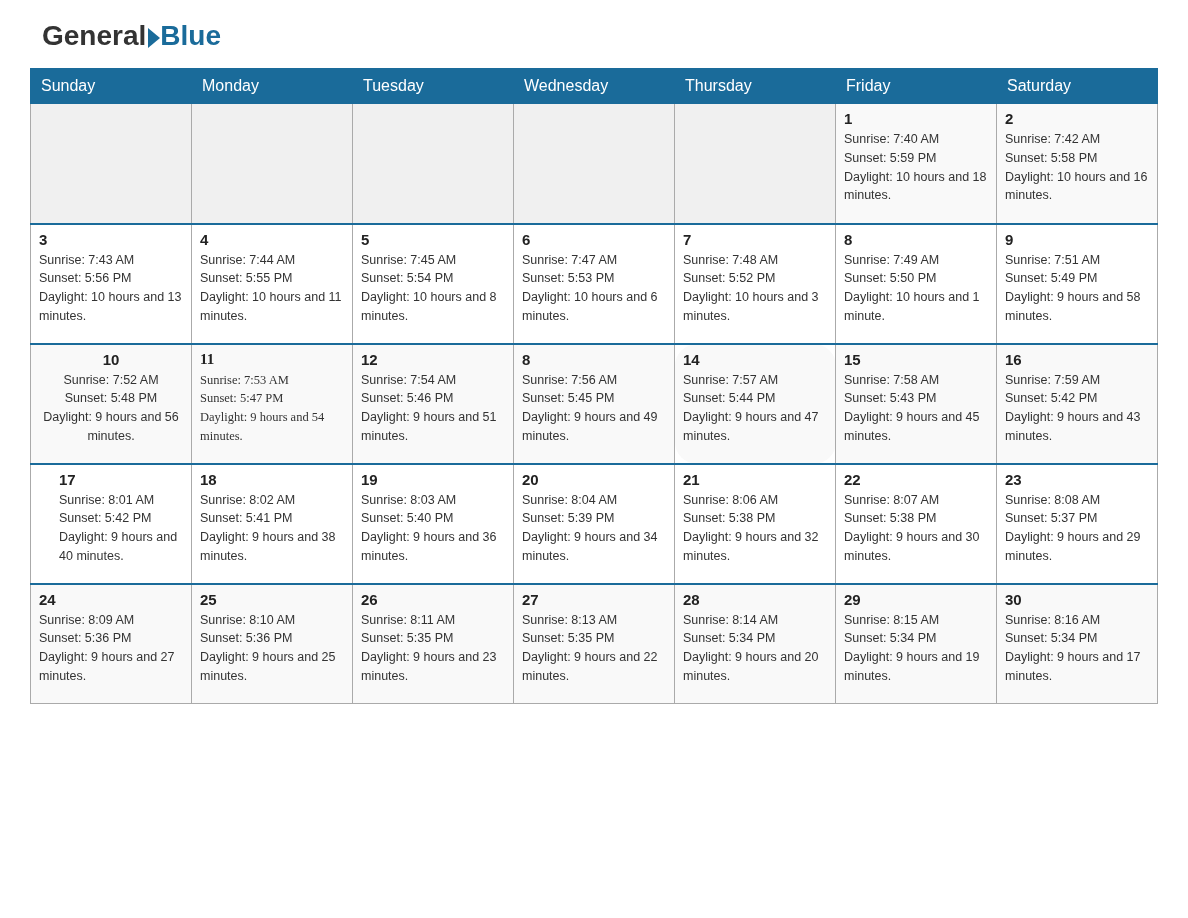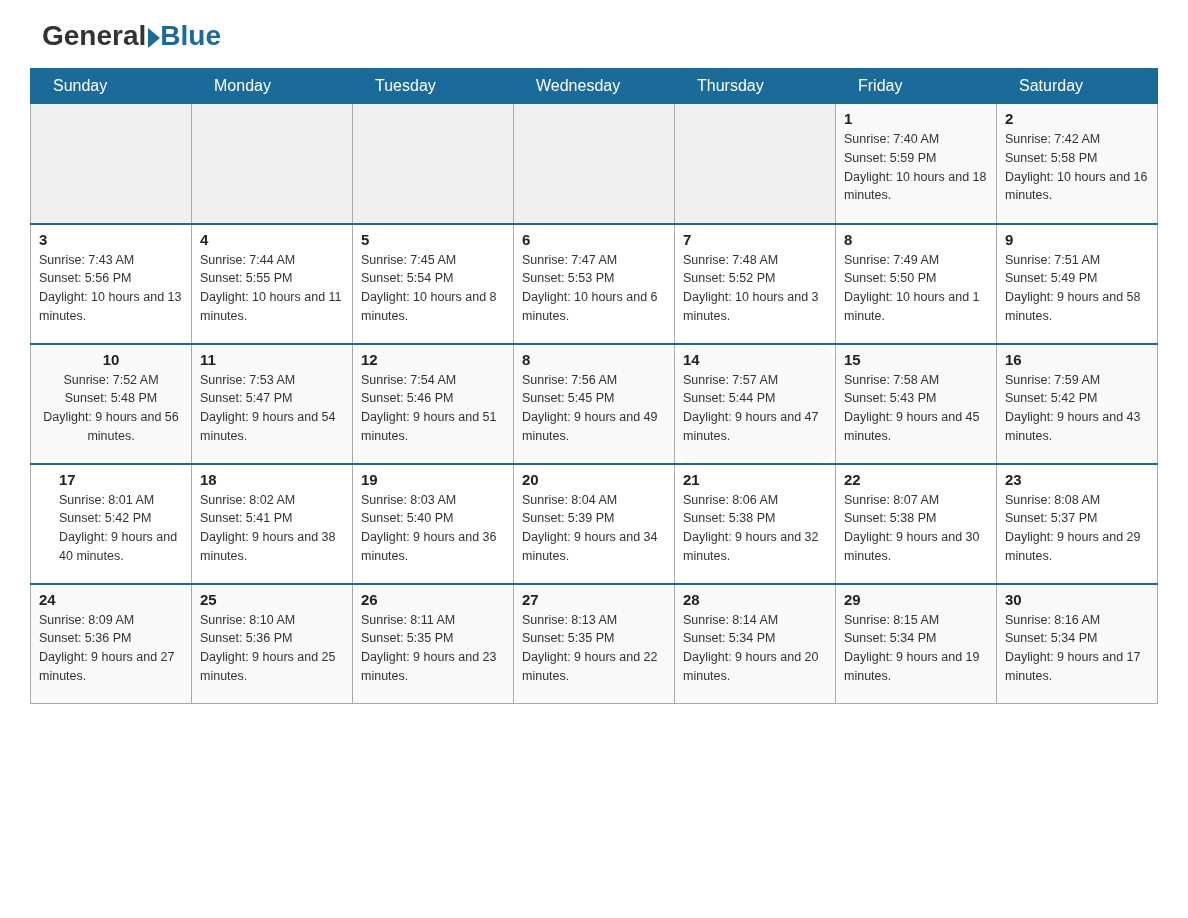--- a/index.html
+++ b/index.html
@@ -65,21 +65,21 @@
     }
     table {
       width: 100%;
       border-collapse: collapse;
     }
     thead tr th {
       background-color: #1a6b9a;
       color: #fff;
       font-size: 16px;
       font-weight: normal;
-      padding: 8px 22px;
+      padding: 8px 10px;
       text-align: left;
       border: 1px solid #1a6b9a;
     }
     tbody tr td {
       vertical-align: top;
       border: 1px solid #aaa;
       padding: 6px 8px;
       width: calc(100% / 7);
       min-height: 100px;
       height: 120px;
@@ -182,21 +182,21 @@
         <td style="border-top: 2px solid rgb(26, 107, 154);">
           <span class="day-number">9</span>
           <div class="day-info">Sunrise: 7:51 AM<br>Sunset: 5:49 PM<br>Daylight: 9 hours and 58 minutes.</div>
         </td>
       </tr>
       <tr>
         <td style="border-top: 2px solid rgb(26, 107, 154); text-align: center;">
           <span class="day-number">10</span>
           <div class="day-info">Sunrise: 7:52 AM<br>Sunset: 5:48 PM<br>Daylight: 9 hours and 56 minutes.</div>
         </td>
-        <td style="border-top: 2px solid rgb(26, 107, 154);">
+        <td style="border-top: 2px solid rgb(26, 107, 154); font-family: Liberation Serif, serif;">
           <span class="day-number">11</span>
           <div class="day-info">Sunrise: 7:53 AM<br>Sunset: 5:47 PM<br>Daylight: 9 hours and 54 minutes.</div>
         </td>
         <td style="border-top: 2px solid rgb(26, 107, 154);">
           <span class="day-number">12</span>
           <div class="day-info">Sunrise: 7:54 AM<br>Sunset: 5:46 PM<br>Daylight: 9 hours and 51 minutes.</div>
         </td>
         <td style="border-top: 2px solid rgb(26, 107, 154);">
           <span class="day-number">8</span>
           <div class="day-info">Sunrise: 7:56 AM<br>Sunset: 5:45 PM<br>Daylight: 9 hours and 49 minutes.</div>

